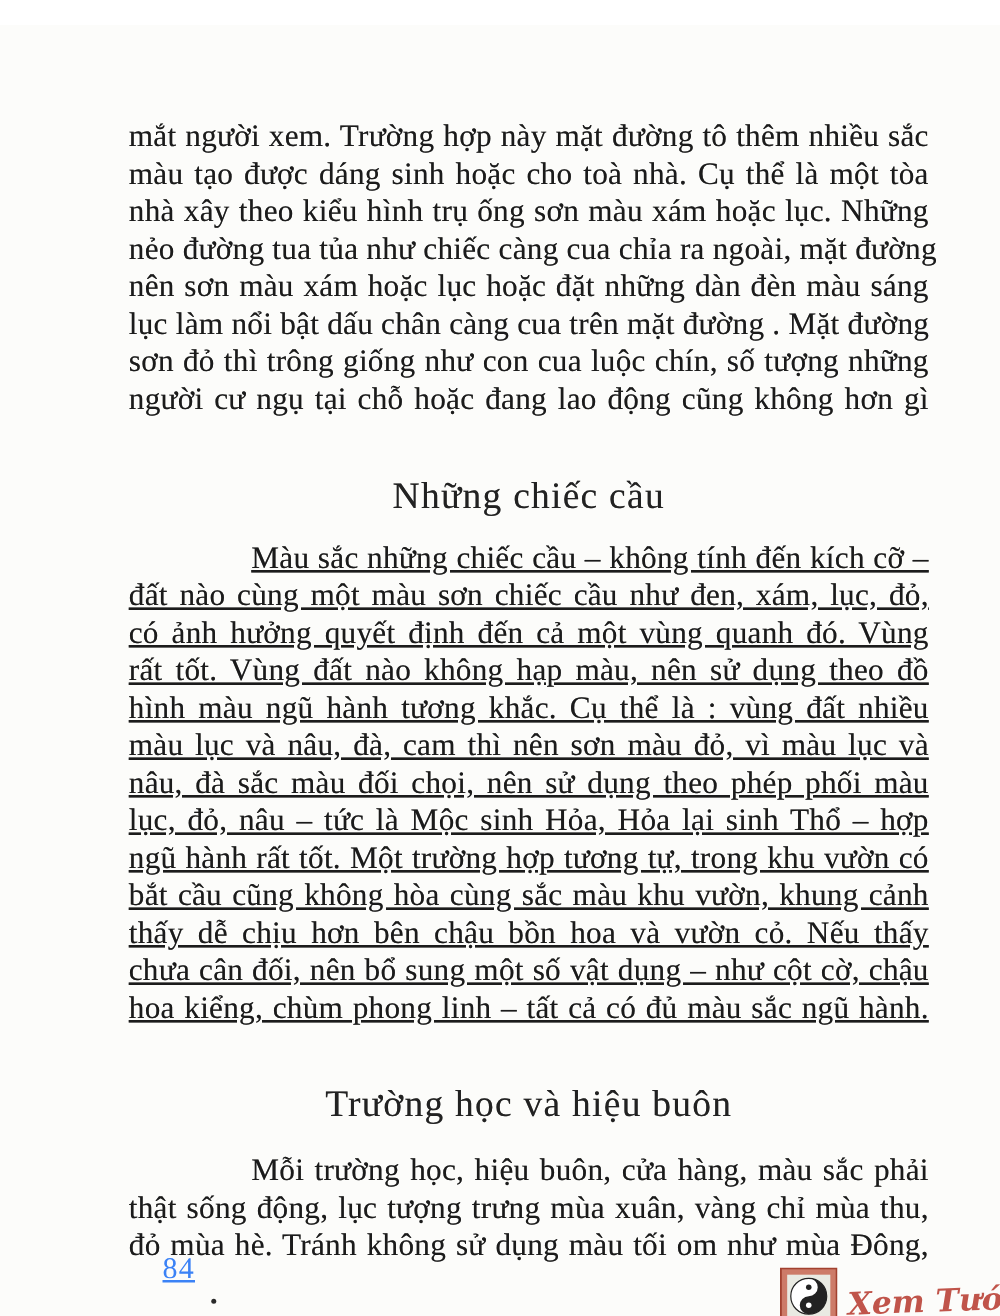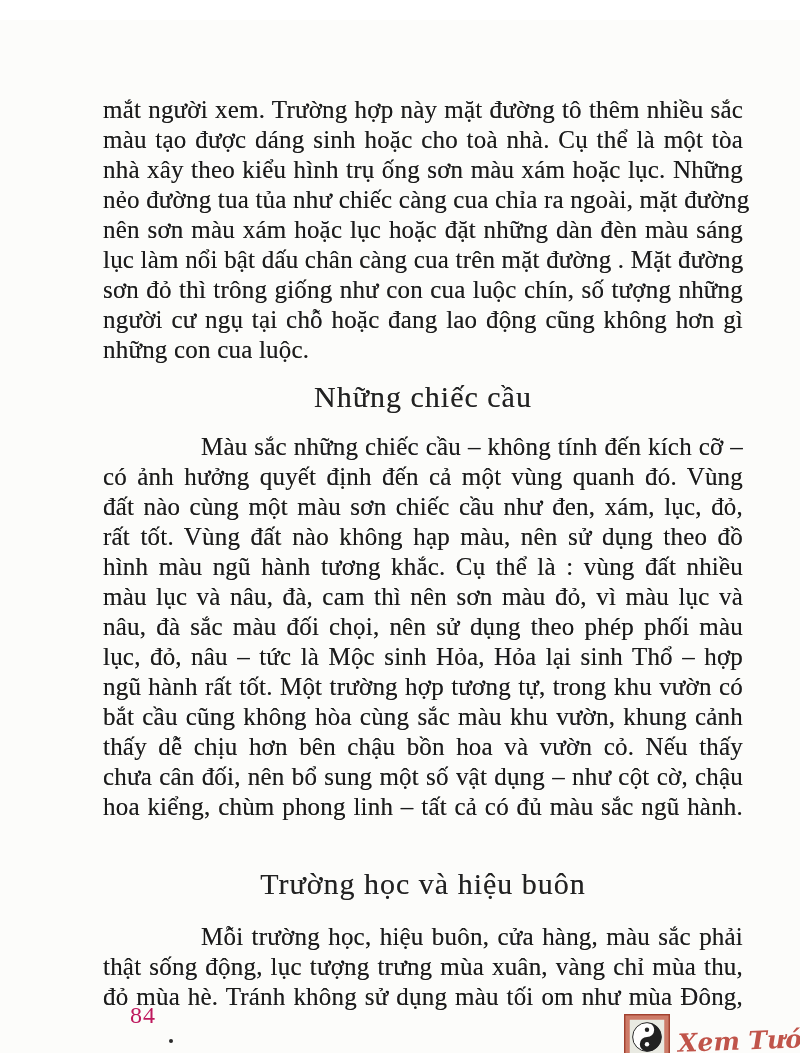--- a/index.html
+++ b/index.html
@@ -39,29 +39,30 @@
     width: 640px;
     text-align: center;
     font-size: 30px;
     line-height: 38px;
     letter-spacing: 1px;
     color: #222;
     text-shadow: 0 0 0.5px rgba(20,20,20,0.5);
   }
   #para1 { top: 75px; }
   #heading1 { top: 358px; }
-  #para2 { top: 412px; }
+  #para2 { top: 412px; text-decoration: underline; }
   #heading2 { top: 845px; }
   #para3 { top: 902px; }
   .page-number {
     position: absolute;
     left: 130px; top: 982px;
     font-size: 24px;
-    color: #be185d;
+    color: #3b82f6;
     letter-spacing: 1px;
+    text-decoration: underline;
   }
   .stray-dot {
     position: absolute;
     left: 169px; top: 1019px;
     width: 4px; height: 4px;
     border-radius: 50%;
     background: #2a2a2a;
   }
   .watermark {
     position: absolute;
@@ -87,29 +88,28 @@
 
   <div id="para1" class="textblock">
       <div class="tline">mắt người xem. Trường hợp này mặt đường tô thêm nhiều sắc</div>
       <div class="tline">màu tạo được dáng sinh hoặc cho toà nhà. Cụ thể là một tòa</div>
       <div class="tline">nhà xây theo kiểu hình trụ ống sơn màu xám hoặc lục. Những</div>
       <div class="tline">nẻo đường tua tủa như chiếc càng cua chỉa ra ngoài, mặt đường</div>
       <div class="tline">nên sơn màu xám hoặc lục hoặc đặt những dàn đèn màu sáng</div>
       <div class="tline">lục làm nổi bật dấu chân càng cua trên mặt đường . Mặt đường</div>
       <div class="tline">sơn đỏ thì trông giống như con cua luộc chín, số tượng những</div>
       <div class="tline">người cư ngụ tại chỗ hoặc đang lao động cũng không hơn gì</div>
-      <div class="tline short-last">những con cua luộc.</div>
     </div>
 
   <div id="heading1" class="heading">Những chiếc cầu</div>
 
   <div id="para2" class="textblock">
       <div class="tline indent">Màu sắc những chiếc cầu – không tính đến kích cỡ –</div>
+      <div class="tline">đất nào cùng một màu sơn chiếc cầu như đen, xám, lục, đỏ,</div>
       <div class="tline">có ảnh hưởng quyết định đến cả một vùng quanh đó. Vùng</div>
-      <div class="tline">đất nào cùng một màu sơn chiếc cầu như đen, xám, lục, đỏ,</div>
       <div class="tline">rất tốt. Vùng đất nào không hạp màu, nên sử dụng theo đồ</div>
       <div class="tline">hình màu ngũ hành tương khắc. Cụ thể là : vùng đất nhiều</div>
       <div class="tline">màu lục và nâu, đà, cam thì nên sơn màu đỏ, vì màu lục và</div>
       <div class="tline">nâu, đà sắc màu đối chọi, nên sử dụng theo phép phối màu</div>
       <div class="tline">lục, đỏ, nâu – tức là Mộc sinh Hỏa, Hỏa lại sinh Thổ – hợp</div>
       <div class="tline">ngũ hành rất tốt. Một trường hợp tương tự, trong khu vườn có</div>
       <div class="tline">bắt cầu cũng không hòa cùng sắc màu khu vườn, khung cảnh</div>
       <div class="tline">thấy dễ chịu hơn bên chậu bồn hoa và vườn cỏ. Nếu thấy</div>
       <div class="tline">chưa cân đối, nên bổ sung một số vật dụng – như cột cờ, chậu</div>
       <div class="tline">hoa kiểng, chùm phong linh – tất cả có đủ màu sắc ngũ hành.</div>

